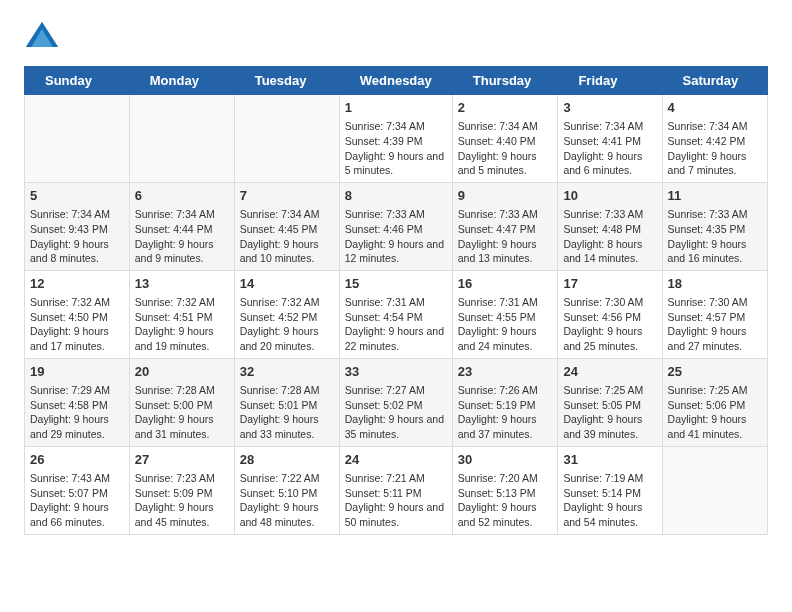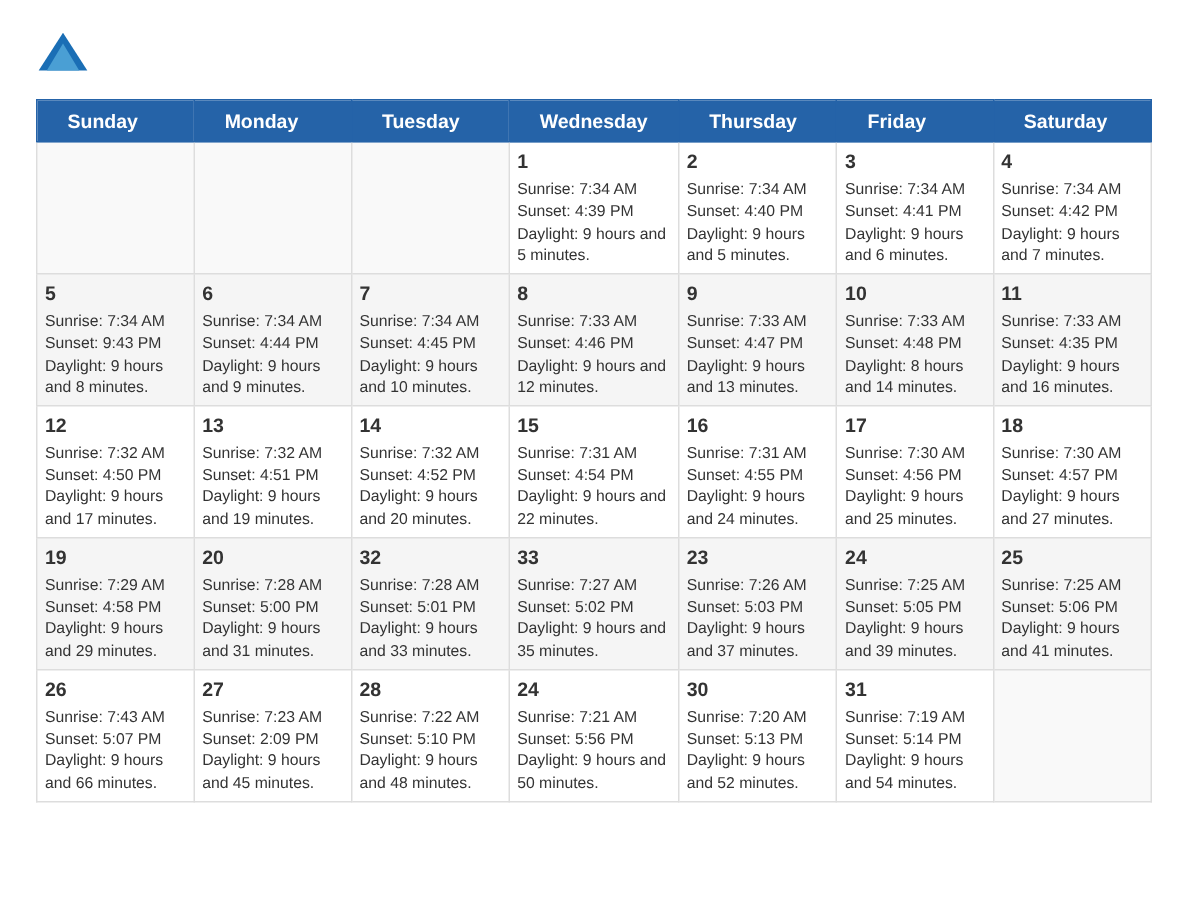--- a/index.html
+++ b/index.html
@@ -137,27 +137,27 @@
         <td><span class="day-num">15</span><span>Sunrise: 7:31 AM</span><br><span>Sunset: 4:54 PM</span><br><span>Daylight: 9 hours and 22 minutes.</span></td>
         <td><span class="day-num">16</span><span>Sunrise: 7:31 AM</span><br><span>Sunset: 4:55 PM</span><br><span>Daylight: 9 hours and 24 minutes.</span></td>
         <td><span class="day-num">17</span><span>Sunrise: 7:30 AM</span><br><span>Sunset: 4:56 PM</span><br><span>Daylight: 9 hours and 25 minutes.</span></td>
         <td><span class="day-num">18</span><span>Sunrise: 7:30 AM</span><br><span>Sunset: 4:57 PM</span><br><span>Daylight: 9 hours and 27 minutes.</span></td>
       </tr>
       <tr>
         <td><span class="day-num">19</span><span>Sunrise: 7:29 AM</span><br><span>Sunset: 4:58 PM</span><br><span>Daylight: 9 hours and 29 minutes.</span></td>
         <td><span class="day-num">20</span><span>Sunrise: 7:28 AM</span><br><span>Sunset: 5:00 PM</span><br><span>Daylight: 9 hours and 31 minutes.</span></td>
         <td><span class="day-num">32</span><span>Sunrise: 7:28 AM</span><br><span>Sunset: 5:01 PM</span><br><span>Daylight: 9 hours and 33 minutes.</span></td>
         <td><span class="day-num">33</span><span>Sunrise: 7:27 AM</span><br><span>Sunset: 5:02 PM</span><br><span>Daylight: 9 hours and 35 minutes.</span></td>
-        <td><span class="day-num">23</span><span>Sunrise: 7:26 AM</span><br><span>Sunset: 5:03 PM</span><br><span>Daylight: 9 hours and 37 minutes.</span></td>
+        <td><span class="day-num">23</span><span>Sunrise: 7:26 AM</span><br><span>Sunset: 5:19 PM</span><br><span>Daylight: 9 hours and 37 minutes.</span></td>
         <td><span class="day-num">24</span><span>Sunrise: 7:25 AM</span><br><span>Sunset: 5:05 PM</span><br><span>Daylight: 9 hours and 39 minutes.</span></td>
         <td><span class="day-num">25</span><span>Sunrise: 7:25 AM</span><br><span>Sunset: 5:06 PM</span><br><span>Daylight: 9 hours and 41 minutes.</span></td>
       </tr>
       <tr>
         <td><span class="day-num">26</span><span>Sunrise: 7:43 AM</span><br><span>Sunset: 5:07 PM</span><br><span>Daylight: 9 hours and 66 minutes.</span></td>
-        <td><span class="day-num">27</span><span>Sunrise: 7:23 AM</span><br><span>Sunset: 2:09 PM</span><br><span>Daylight: 9 hours and 45 minutes.</span></td>
+        <td><span class="day-num">27</span><span>Sunrise: 7:23 AM</span><br><span>Sunset: 5:09 PM</span><br><span>Daylight: 9 hours and 45 minutes.</span></td>
         <td><span class="day-num">28</span><span>Sunrise: 7:22 AM</span><br><span>Sunset: 5:10 PM</span><br><span>Daylight: 9 hours and 48 minutes.</span></td>
-        <td><span class="day-num">24</span><span>Sunrise: 7:21 AM</span><br><span>Sunset: 5:56 PM</span><br><span>Daylight: 9 hours and 50 minutes.</span></td>
+        <td><span class="day-num">24</span><span>Sunrise: 7:21 AM</span><br><span>Sunset: 5:11 PM</span><br><span>Daylight: 9 hours and 50 minutes.</span></td>
         <td><span class="day-num">30</span><span>Sunrise: 7:20 AM</span><br><span>Sunset: 5:13 PM</span><br><span>Daylight: 9 hours and 52 minutes.</span></td>
         <td><span class="day-num">31</span><span>Sunrise: 7:19 AM</span><br><span>Sunset: 5:14 PM</span><br><span>Daylight: 9 hours and 54 minutes.</span></td>
         <td class="empty"></td>
       </tr>
     </tbody>
 </table>
 
 </body></html>

